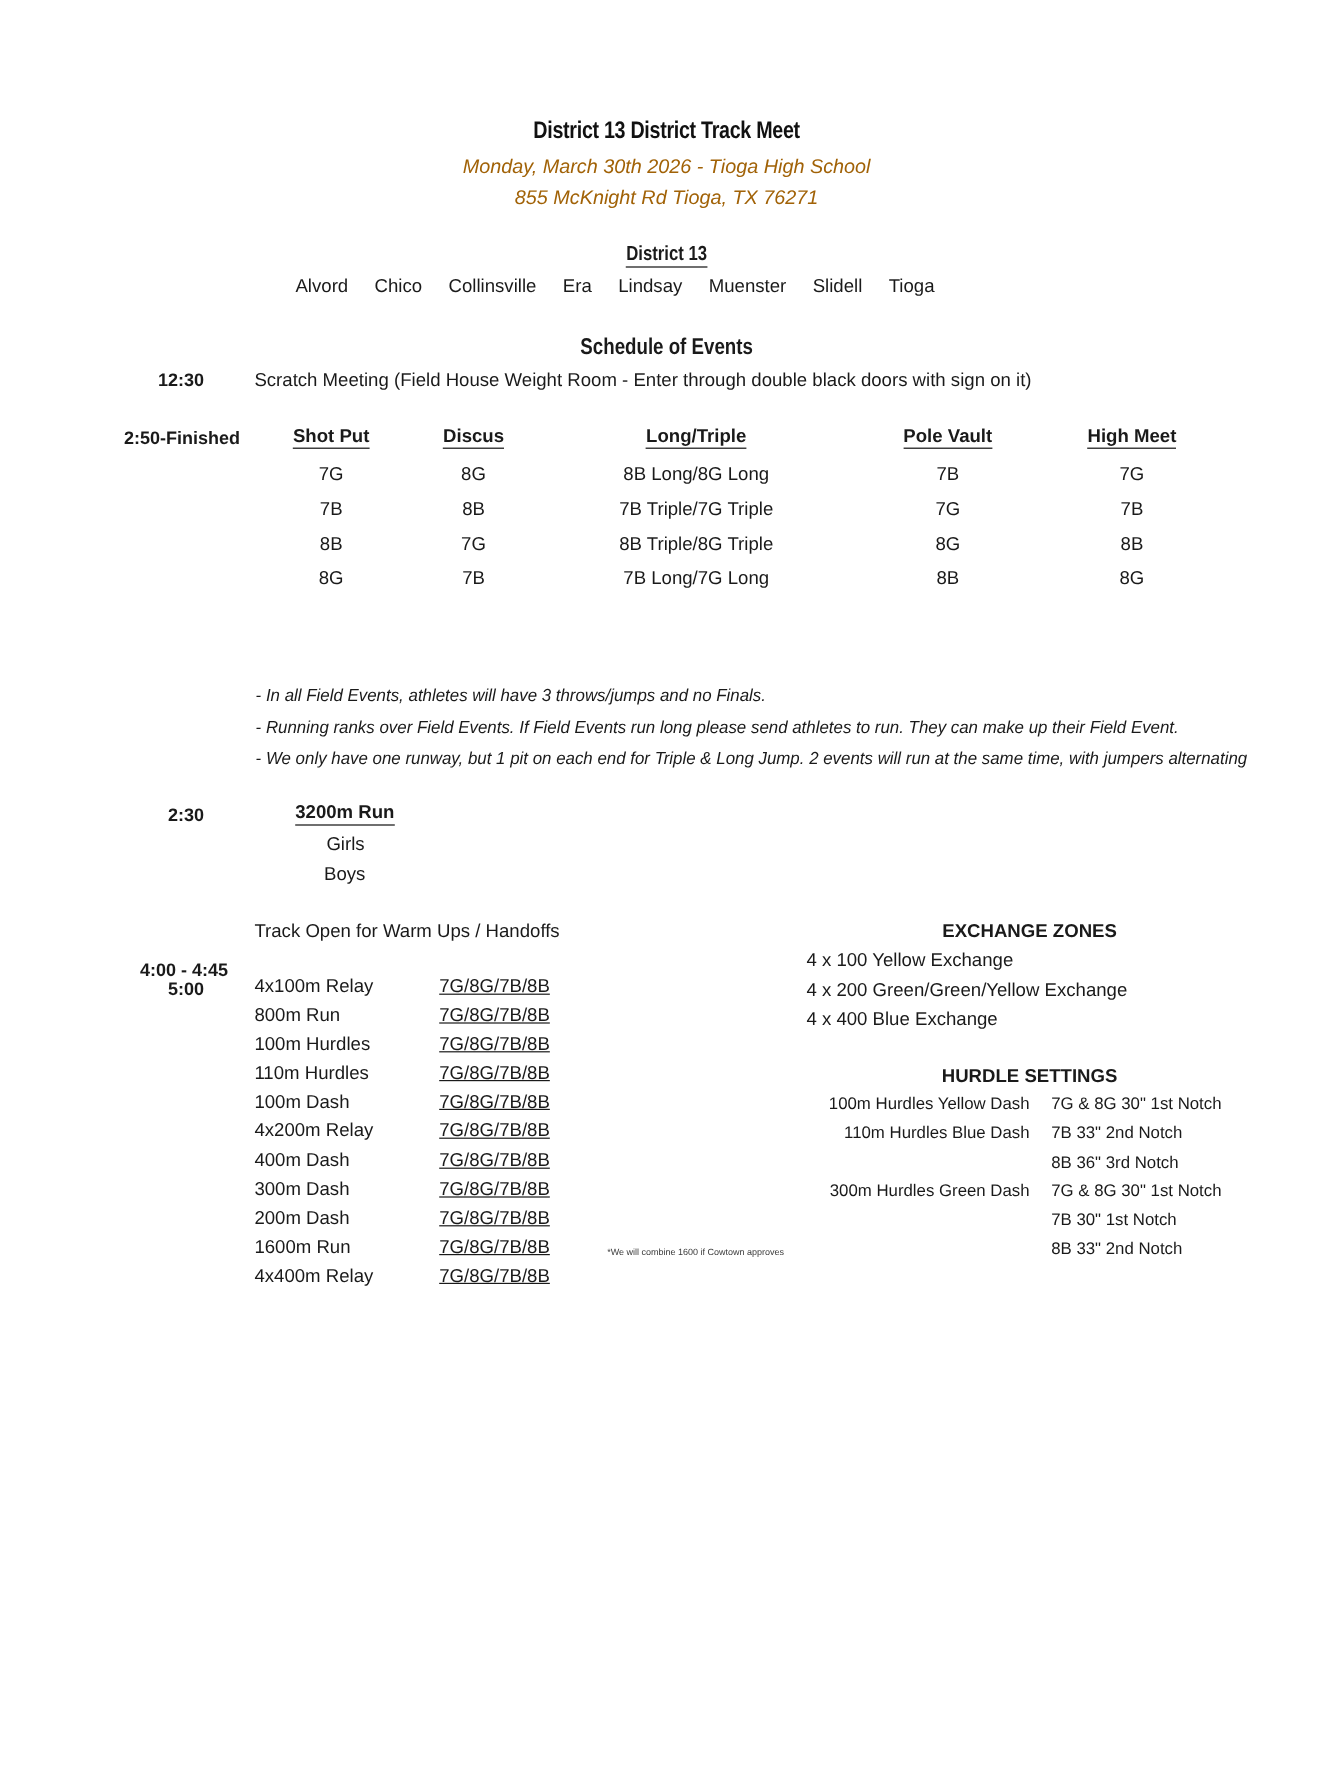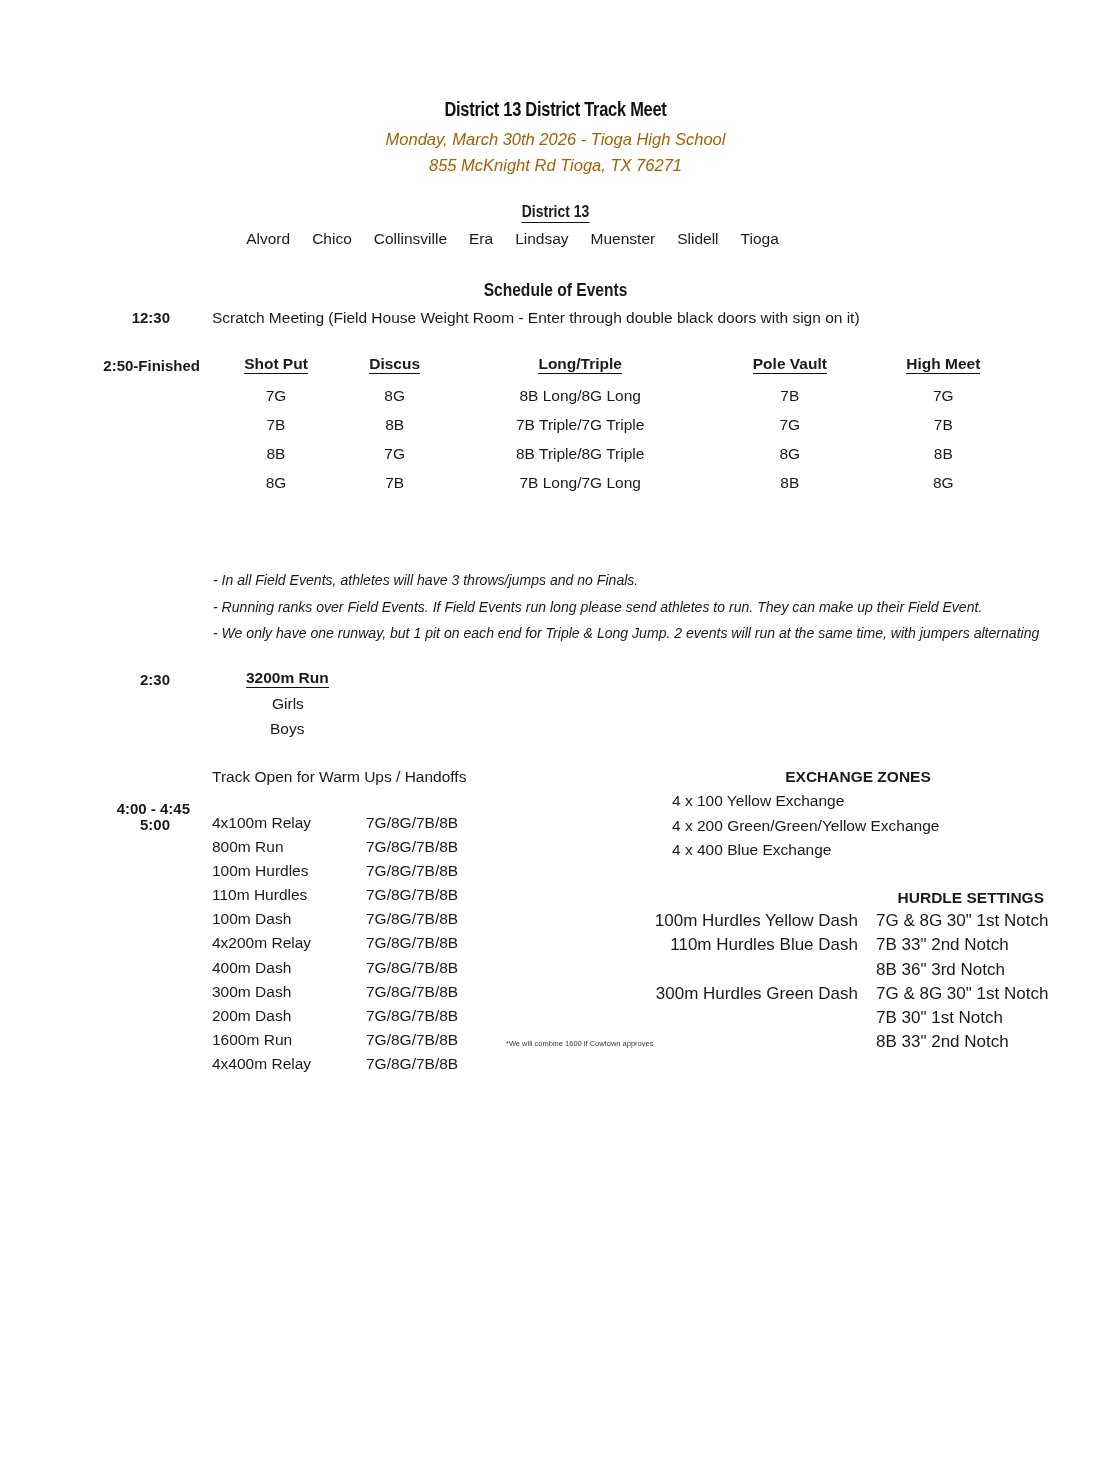--- a/index.html
+++ b/index.html
@@ -175,21 +175,21 @@
     left: 212px;
     font-size: 15.5px;
   }
   .run-row {
     display: flex;
     height: 24.1px;
     align-items: flex-start;
     white-space: nowrap;
   }
   .run-row .ev { width: 154px; }
-  .run-row .div { width: 120px; }
+  .run-row .div { width: 120px; text-decoration: underline; }
 
   .footnote {
     position: absolute;
     top: 1039px;
     left: 506px;
     font-size: 7.5px;
     color: #3a3a3a;
     white-space: nowrap;
   }
 
@@ -209,29 +209,29 @@
     left: 672px;
     font-size: 15.5px;
   }
   .ex-list div { height: 24.5px; white-space: nowrap; }
 
   .hs-heading {
     position: absolute;
     top: 889px;
     left: 672px;
     width: 372px;
-    text-align: right;
+    text-align: center;
     font-weight: bold;
     font-size: 15.5px;
   }
   .hs-table {
     position: absolute;
     top: 911px;
     left: 620px;
-    font-size: 17px;
+    font-size: 14px;
     border-collapse: collapse;
   }
   .hs-table td {
     padding: 0;
     height: 24.3px;
     vertical-align: top;
     white-space: nowrap;
   }
   .hs-table td.lbl { text-align: right; width: 238px; padding-right: 18px; }
   .hs-table td.val { text-align: left; }

